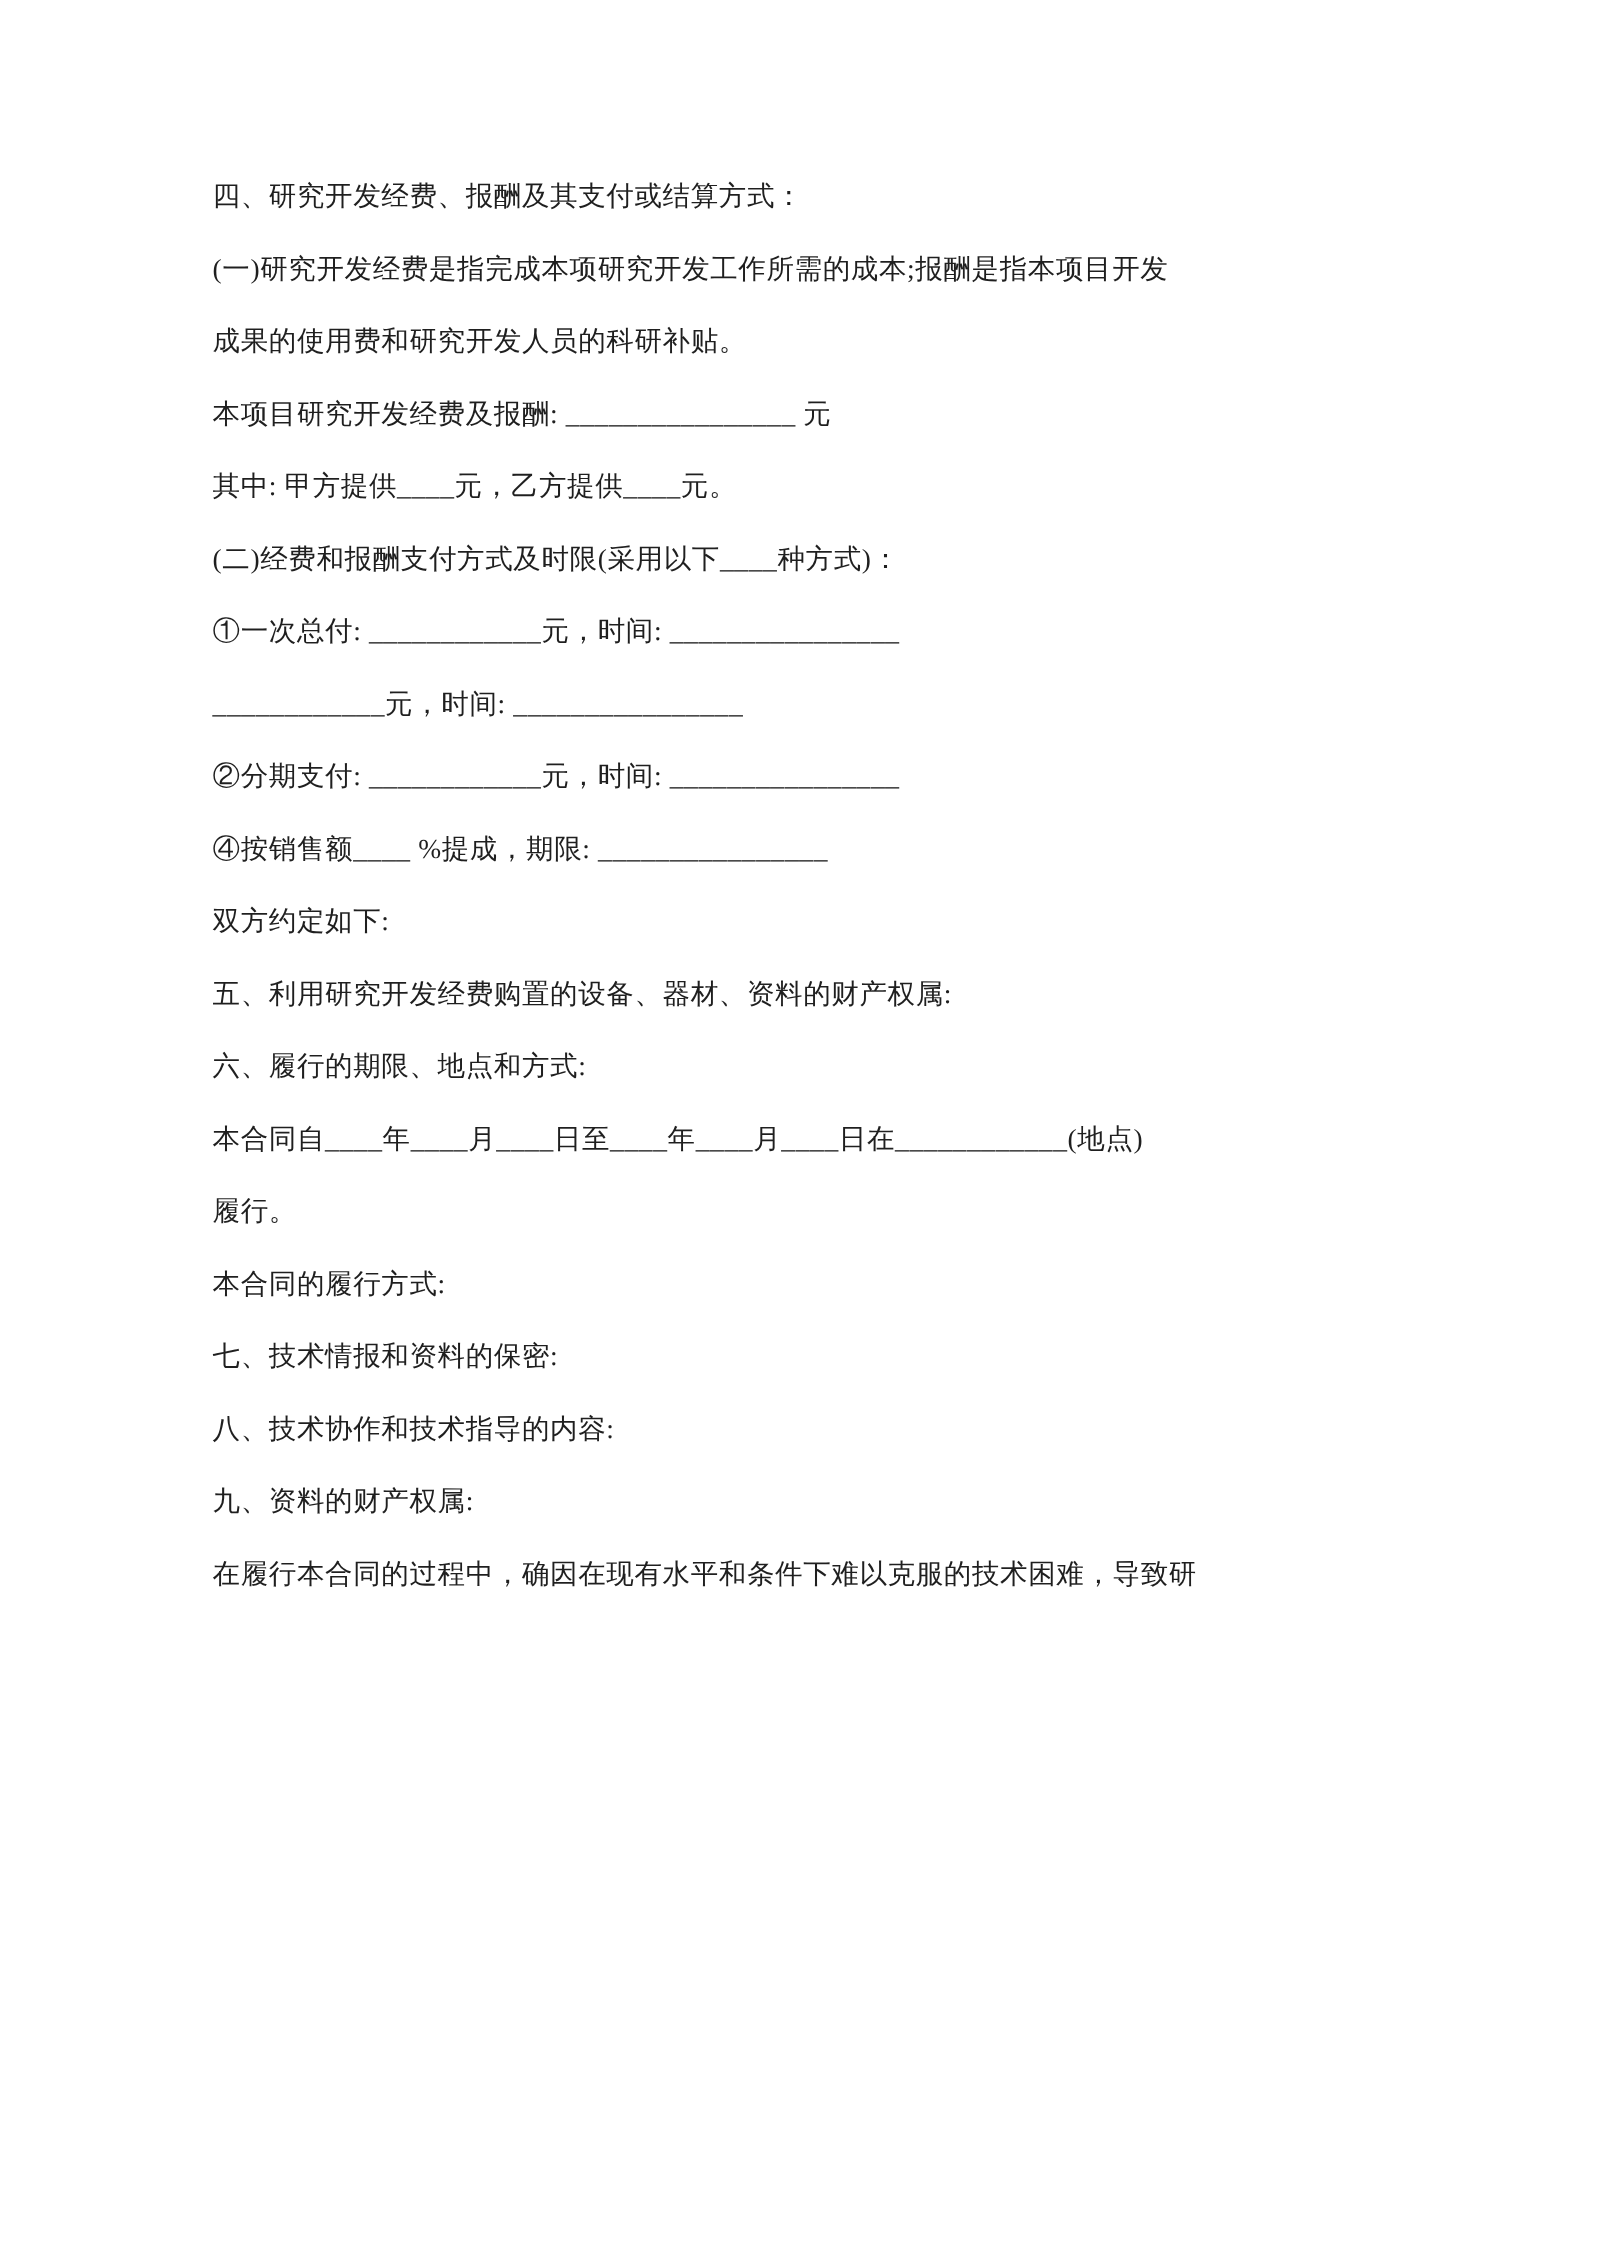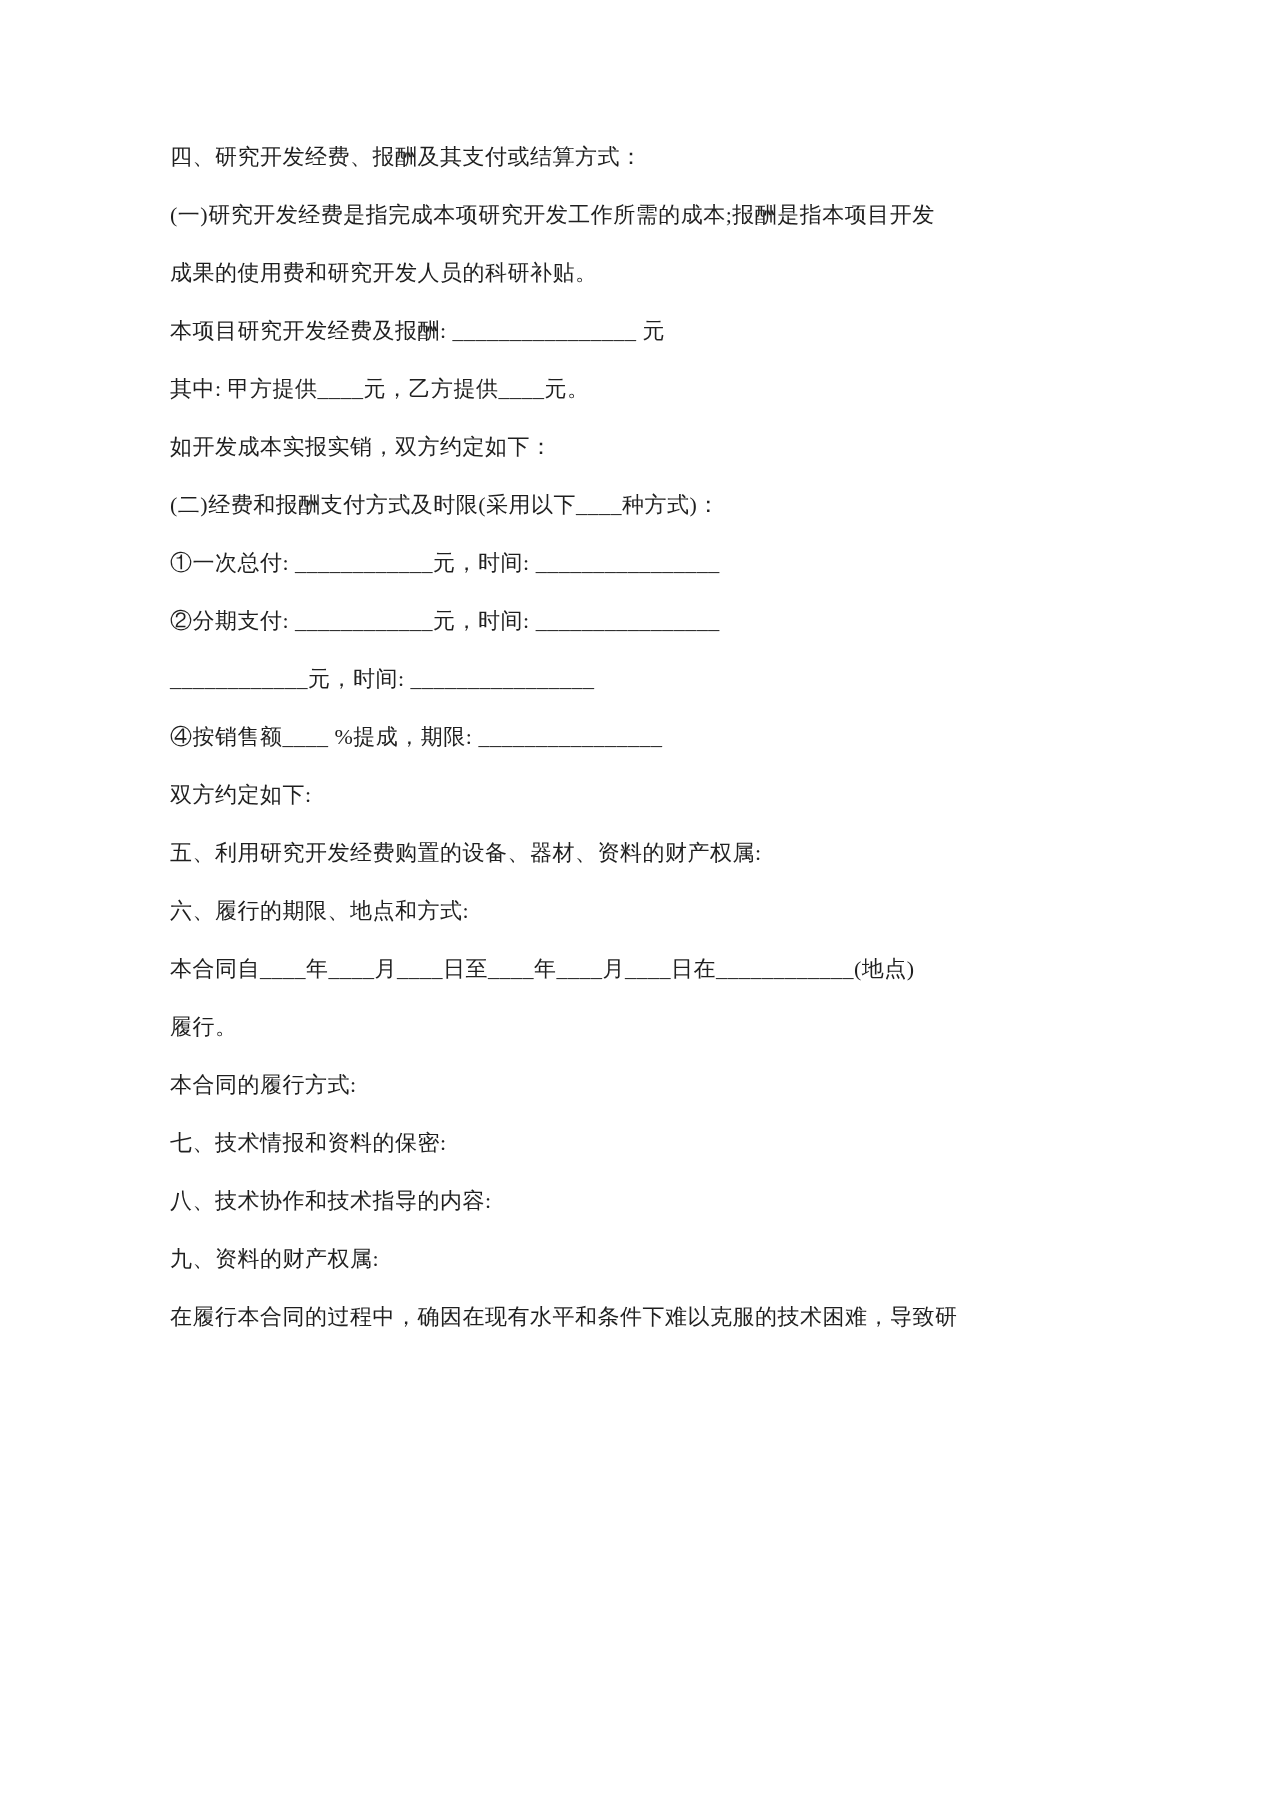--- a/index.html
+++ b/index.html
@@ -30,25 +30,24 @@
 </style>
 </head>
 <body>
 
 <div class="page">
   <p class="doc-line">四、研究开发经费、报酬及其支付或结算方式：</p>
   <p class="doc-line">(一)研究开发经费是指完成本项研究开发工作所需的成本;报酬是指本项目开发</p>
   <p class="doc-line">成果的使用费和研究开发人员的科研补贴。</p>
   <p class="doc-line">本项目研究开发经费及报酬: ________________ 元</p>
   <p class="doc-line">其中: 甲方提供____元，乙方提供____元。</p>
-  <p class="doc-line">如开发成本实报实销，双方约定如下：</p>
   <p class="doc-line">(二)经费和报酬支付方式及时限(采用以下____种方式)：</p>
   <p class="doc-line">①一次总付: ____________元，时间: ________________</p>
+  <p class="doc-line">____________元，时间: ________________</p>
   <p class="doc-line">②分期支付: ____________元，时间: ________________</p>
-  <p class="doc-line">____________元，时间: ________________</p>
   <p class="doc-line">④按销售额____ %提成，期限: ________________</p>
   <p class="doc-line">双方约定如下:</p>
   <p class="doc-line">五、利用研究开发经费购置的设备、器材、资料的财产权属:</p>
   <p class="doc-line">六、履行的期限、地点和方式:</p>
   <p class="doc-line">本合同自____年____月____日至____年____月____日在____________(地点)</p>
   <p class="doc-line">履行。</p>
   <p class="doc-line">本合同的履行方式:</p>
   <p class="doc-line">七、技术情报和资料的保密:</p>
   <p class="doc-line">八、技术协作和技术指导的内容:</p>
   <p class="doc-line">九、资料的财产权属:</p>

